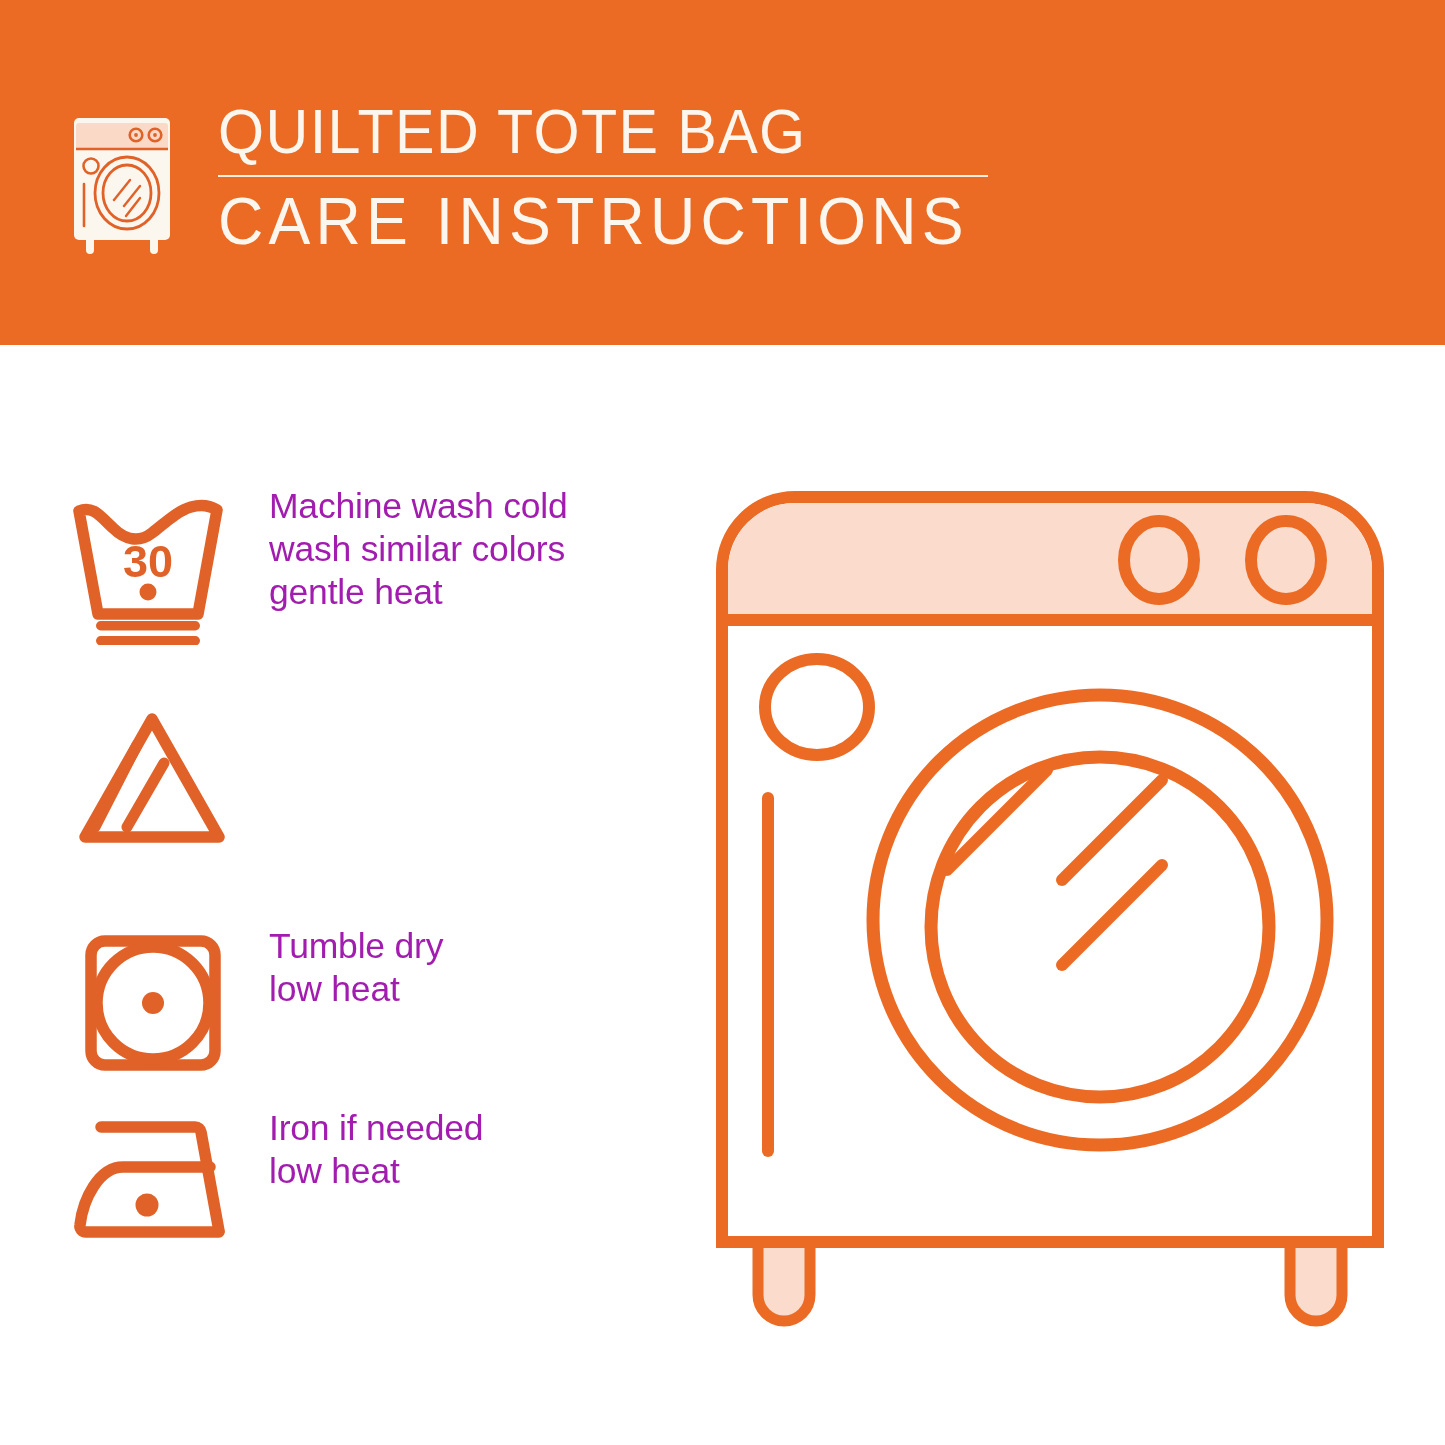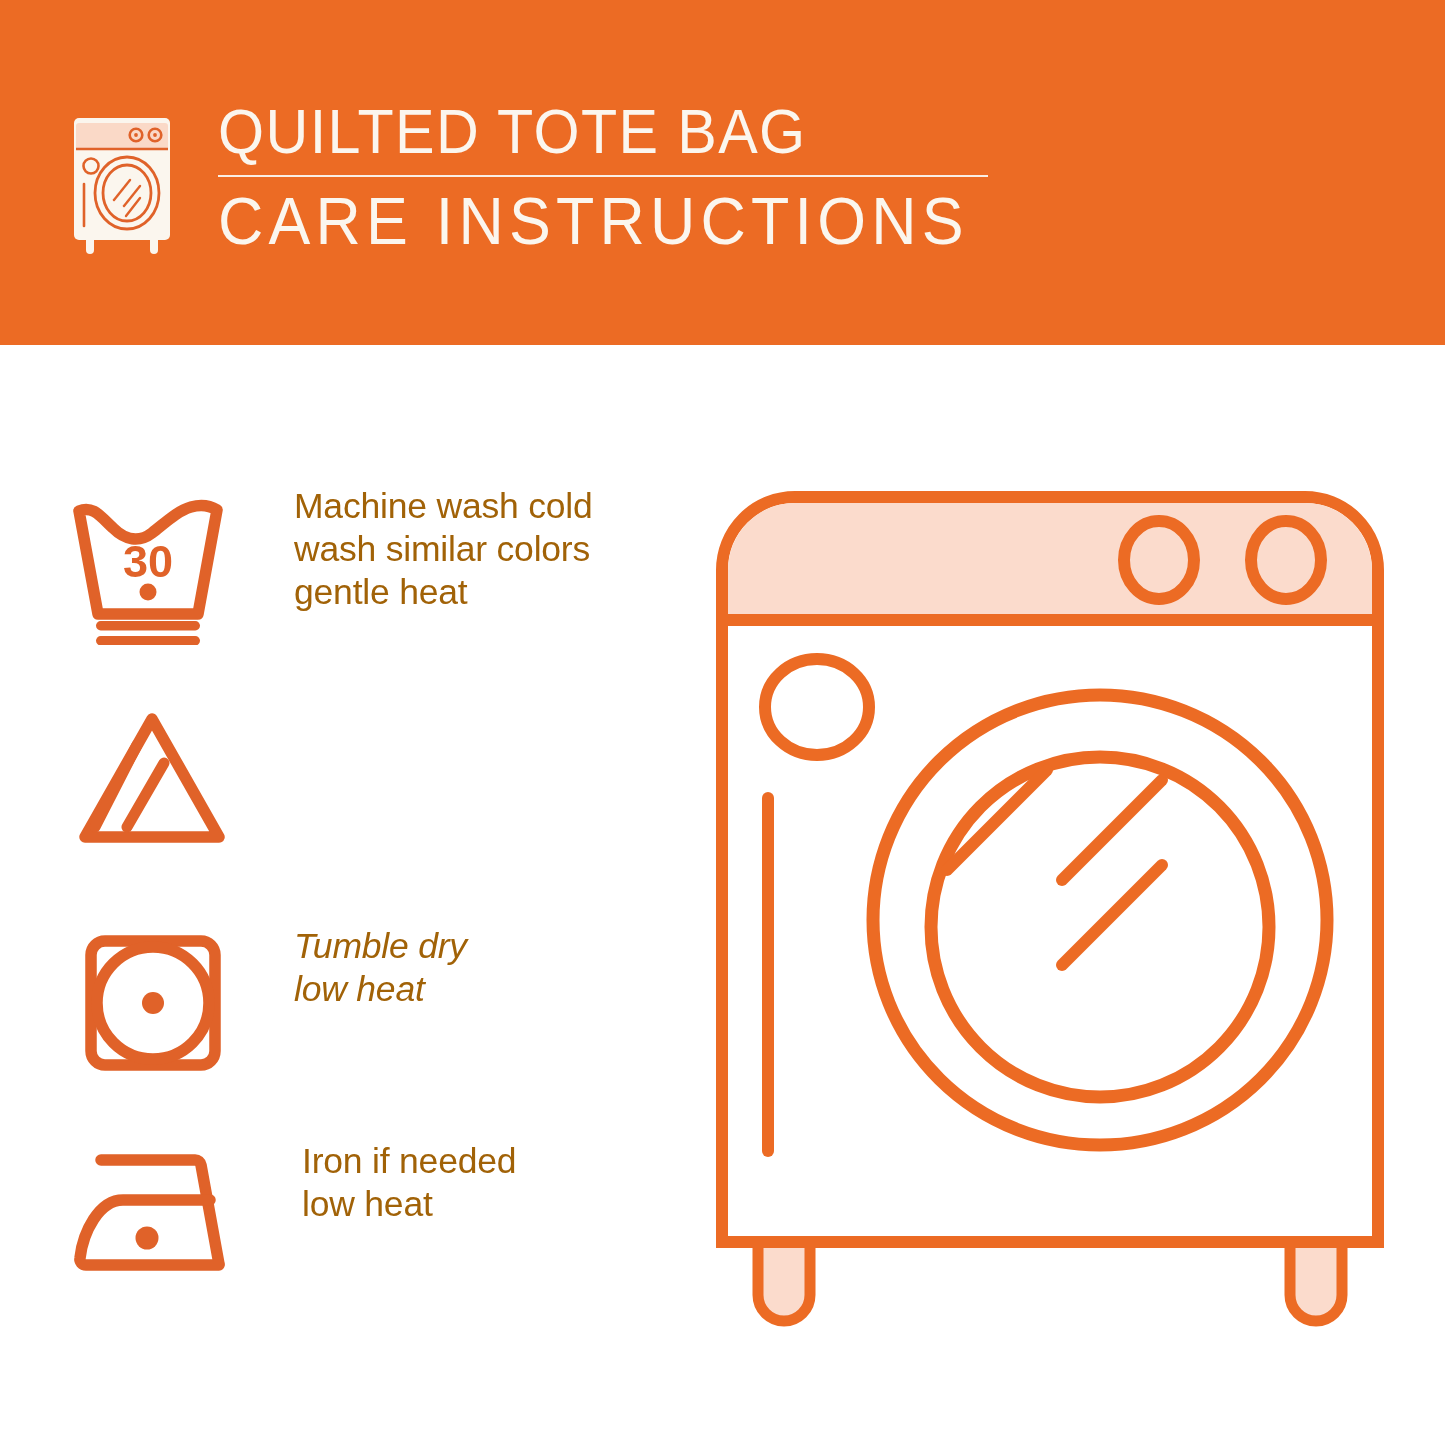--- a/index.html
+++ b/index.html
@@ -92,33 +92,33 @@
     width: 620px;
   }
   .care-row {
     position: absolute;
     left: 0;
     display: flex;
     width: 620px;
   }
   .care-row.r0 { top: 0px;   height: 170px; }
   .care-row.r1 { top: 208px; height: 170px; }
-  .care-row.r2 { top: 440px; height: 155px; font-style: italic; }
-  .care-row.r3 { top: 655px; height: 150px; gap: 8px; }
+  .care-row.r2 { top: 440px; height: 155px; }
+  .care-row.r3 { top: 622px; height: 150px; }
 
   .care-symbol {
     width: 180px;
     flex: 0 0 auto;
     display: flex;
     align-items: center;
     justify-content: center;
   }
   .care-text {
-    margin-left: 52px;
-    color: #a16207;
+    margin-left: 27px;
+    color: #a21caf;
     font-size: 35.5px;
     line-height: 43px;
     font-weight: 500;
     letter-spacing: -0.2px;
   }
   .care-text div { white-space: nowrap; }
 
   
   .washer-wrap {
     position: absolute;

